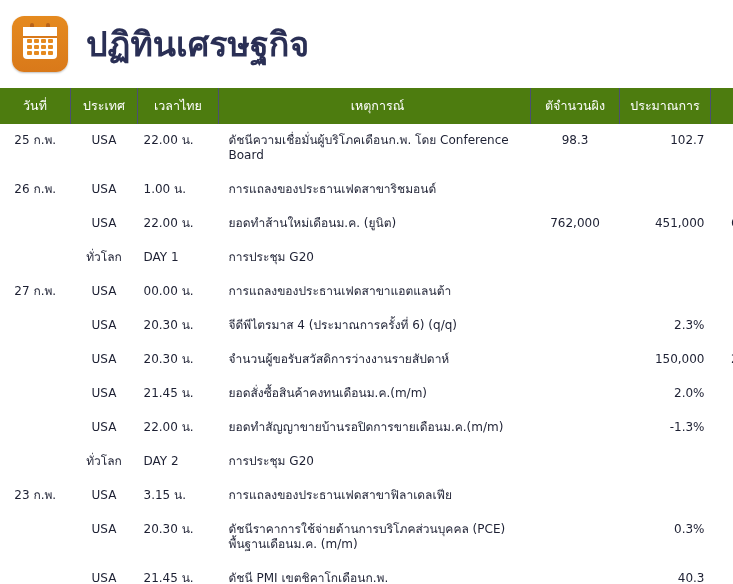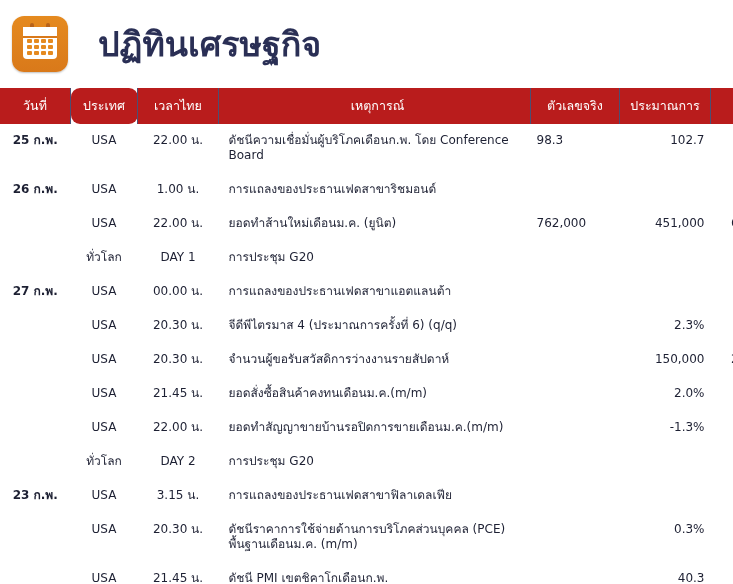--- a/index.html
+++ b/index.html
@@ -38,66 +38,66 @@
     justify-content: center;
     flex: none;
     box-shadow: 0 1px 2px rgba(0,0,0,0.25);
   }
   .logo-inner {
     width: 34px;
     height: 34px;
     position: relative;
   }
   .title {
-    margin-left: 30px;
+    margin-left: 18px;
     font-size: 34px;
     font-weight: bold;
     color: #2a2f55;
     letter-spacing: 0px;
     line-height: 1;
   }
   
   table.cal {
     border-collapse: collapse;
     width: 733px;
     table-layout: fixed;
   }
   table.cal thead th {
-    background: #b91c1c;
+    background: #4d7c0f;
     color: #ffffff;
     font-size: 12.5px;
     font-weight: normal;
     padding: 8px 4px;
     border-right: 1px solid #4b4f73;
     text-align: center;
     height: 18px;
     vertical-align: middle;
   }
   table.cal thead th:last-child {
     border-right: none;
   }
   table.cal tbody td {
     font-size: 12px;
     color: #1d2033;
     padding: 9px 6px;
     vertical-align: top;
     line-height: 1.25;
   }
   .c-date   { width: 62px;  text-align: center; }
-  .c-country{ width: 58px;  text-align: center; border-radius: 9px; }
-  .c-time   { width: 72px;  text-align: center; }
+  .c-country{ width: 58px;  text-align: center; }
+  .c-time   { width: 72px;  text-align: left; }
   .c-event  { width: 297px; text-align: left; padding-left: 10px !important; }
-  .c-actual { width: 80px;  text-align: left; }
+  .c-actual { width: 80px;  text-align: center; }
   .c-forecast{width: 82px;  text-align: right; }
   .c-prev   { width: 82px;  text-align: center; }
 
   tr.rowline td {
     border-bottom: 1px solid #ffffff;
   }
-  .bold { font-weight: bold; }
+  .bold { font-weight: normal; }
   
   .cal-glyph {
     width: 34px; height: 32px;
     background: #ffffff;
     border-radius: 4px;
     position: relative;
     box-sizing: border-box;
   }
   .cal-glyph .top {
     position: absolute; top:0; left:0; right:0; height: 9px;
@@ -157,21 +157,21 @@
     <div class="title">ปฏิทินเศรษฐกิจ</div>
   </div>
 
   <table class="cal">
     <thead>
       <tr>
         <th class="c-date">วันที่</th>
         <th class="c-country">ประเทศ</th>
         <th class="c-time">เวลาไทย</th>
         <th class="c-event">เหตุการณ์</th>
-        <th class="c-actual">ตัวเลขจริง</th>
+        <th class="c-actual">ตัจำนวนผิง</th>
         <th class="c-forecast">ประมาณการ</th>
         <th class="c-prev">ครั้งก่อน</th>
       </tr>
     </thead>
     <tbody id="tbody">
         <tr class="rowline">
           <td class="c-date bold">25 ก.พ.</td>
           <td class="c-country">USA</td>
           <td class="c-time">22.00 น.</td>
           <td class="c-event">ดัชนีความเชื่อมั่นผู้บริโภคเดือนก.พ. โดย Conference Board</td>

